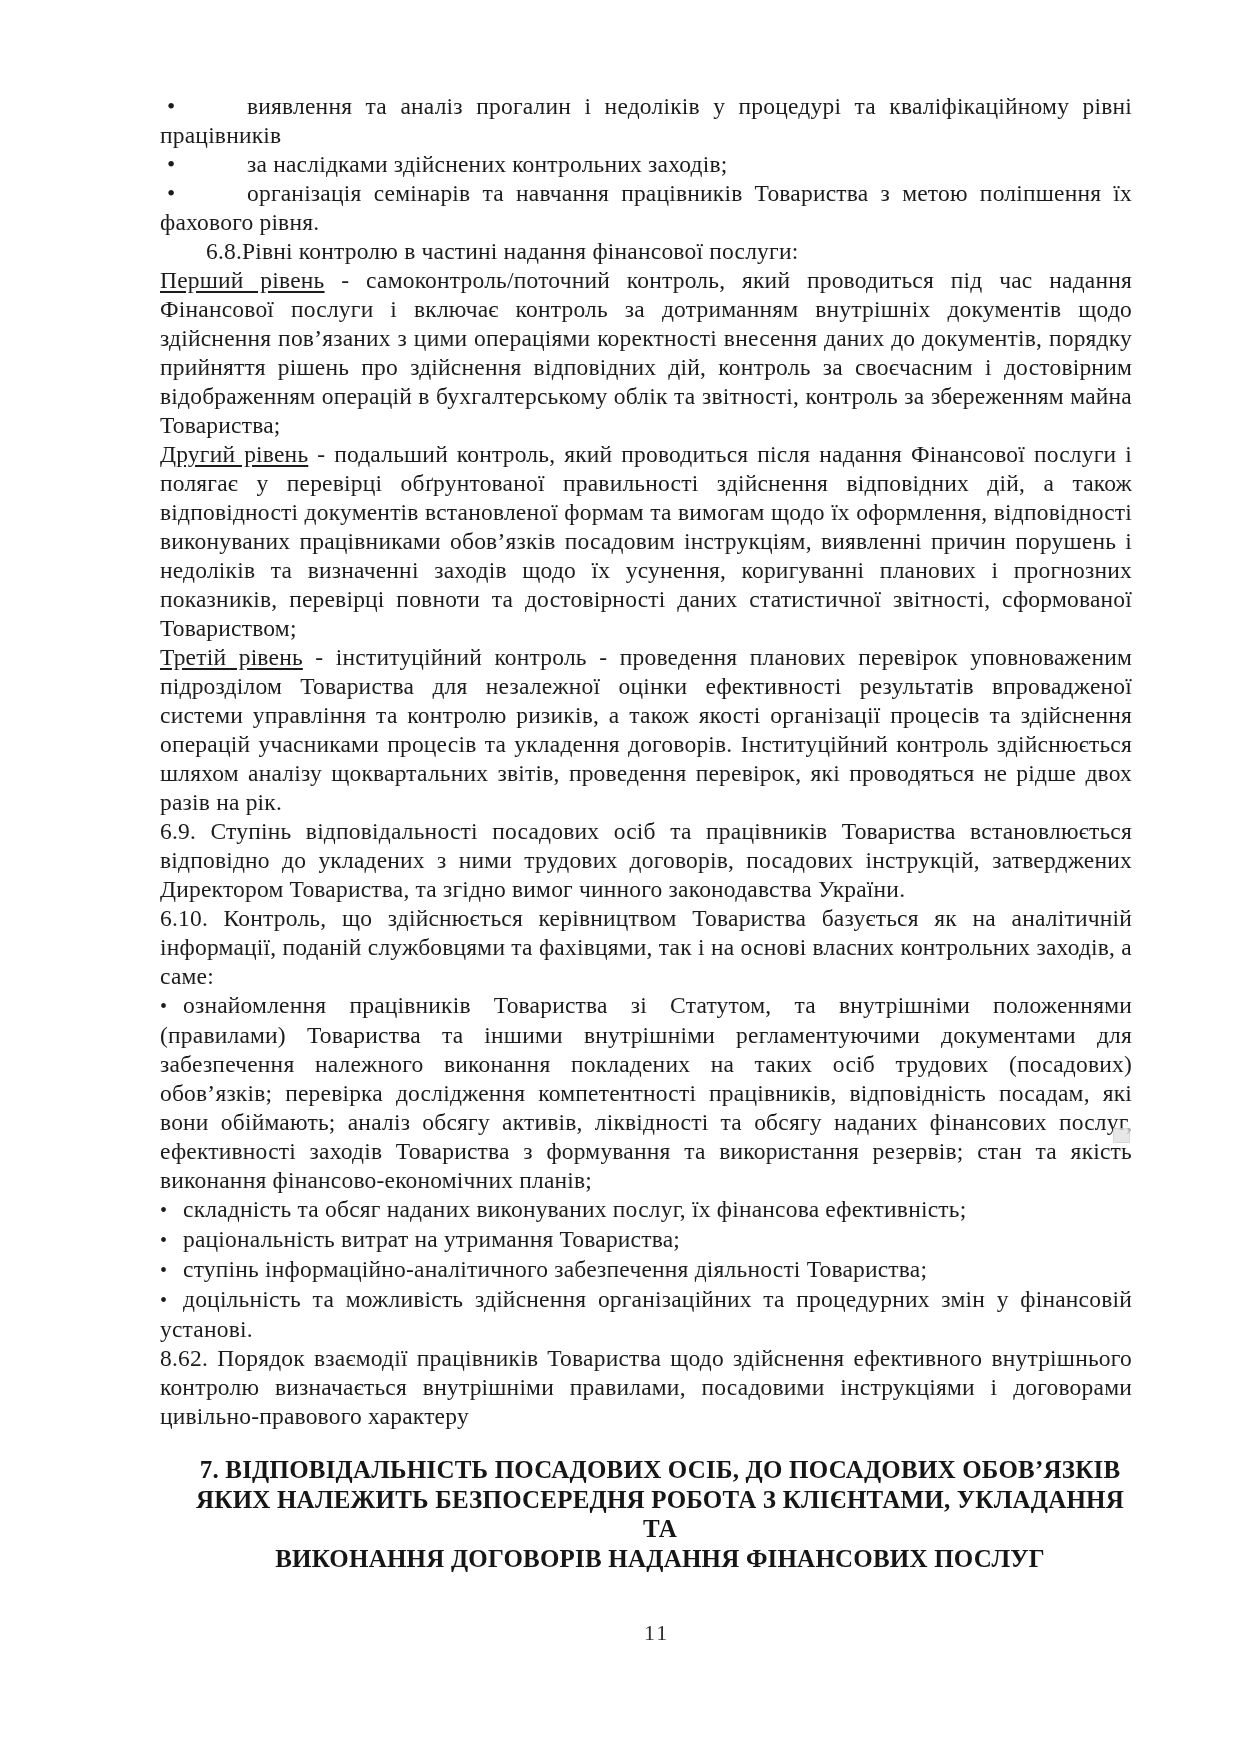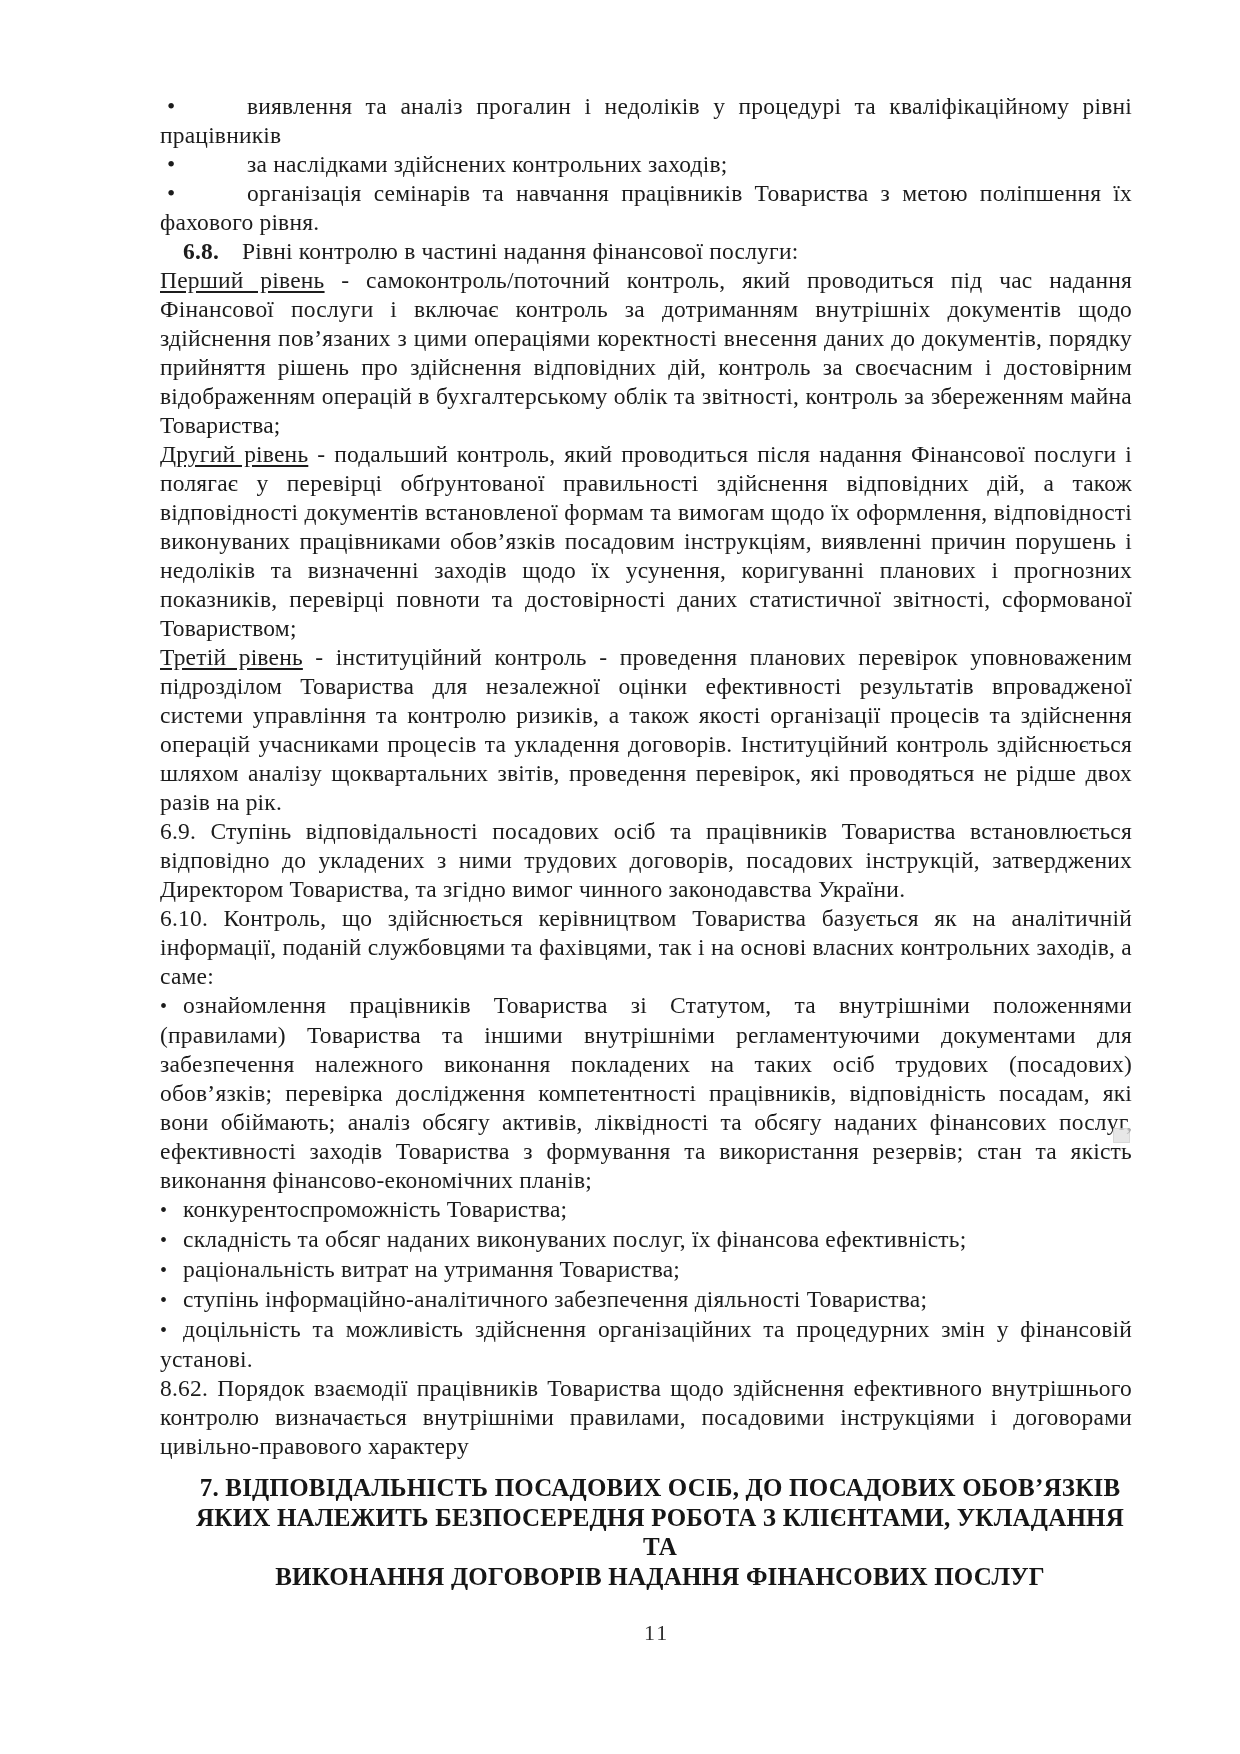--- a/index.html
+++ b/index.html
@@ -34,36 +34,35 @@
     padding-left: 7px;
     box-sizing: border-box;
     text-align: left;
   }
 
   
   .numcell {
     display: inline-block;
     width: 82px;
     box-sizing: border-box;
-    text-align: center;
-    font-weight: bold;
+    text-align: right;
   }
 
   .lead { text-decoration: underline; text-underline-offset: 3px; }
 
   .sublist { }
   .sb {
     display: inline-block;
     width: 23px;
     box-sizing: border-box;
     font-size: 20px;
   }
 
   .h7 {
-    margin-top: 12px;
+    margin-top: 24px;
     padding-left: 28px;
     text-align: center;
     font-weight: 700;
     font-size: 25px;
     line-height: 29.5px;
     letter-spacing: 0.2px;
     color: #161616;
   }
 
   .pagenum {
@@ -105,21 +104,20 @@
     <p class="para"><span class="lead">Другий рівень</span><span> - подальший контроль, який проводиться після надання Фінансової послуги і полягає у перевірці обґрунтованої правильності здійснення відповідних дій, а також відповідності документів встановленої формам та вимогам щодо їх оформлення, відповідності виконуваних працівниками обов’язків посадовим інструкціям, виявленні причин порушень і недоліків та визначенні заходів щодо їх усунення, коригуванні планових і прогнозних показників, перевірці повноти та достовірності даних статистичної звітності, сформованої Товариством;</span></p>
 
     <p class="para"><span class="lead">Третій рівень</span><span> - інституційний контроль - проведення планових перевірок уповноваженим підрозділом Товариства для незалежної оцінки ефективності результатів впровадженої системи управління та контролю ризиків, а також якості організації процесів та здійснення операцій учасниками процесів та укладення договорів. Інституційний контроль здійснюється шляхом аналізу щоквартальних звітів, проведення перевірок, які проводяться не рідше двох разів на рік.</span></p>
 
     <p class="para">6.9. Ступінь відповідальності посадових осіб та працівників Товариства встановлюється відповідно до укладених з ними трудових договорів, посадових інструкцій, затверджених Директором Товариства, та згідно вимог чинного законодавства України.</p>
 
     <p class="para">6.10. Контроль, що здійснюється керівництвом Товариства базується як на аналітичній інформації, поданій службовцями та фахівцями, так і на основі власних контрольних заходів, а саме:</p>
 
     <div class="sublist">
       <p class="para"><span class="sb">•</span><span>ознайомлення працівників Товариства зі Статутом, та внутрішніми положеннями (правилами) Товариства та іншими внутрішніми регламентуючими документами для забезпечення належного виконання покладених на таких осіб трудових (посадових) обов’язків; перевірка дослідження компетентності працівників, відповідність посадам, які вони обіймають; аналіз обсягу активів, ліквідності та обсягу наданих фінансових послуг, ефективності заходів Товариства з формування та використання резервів; стан та якість виконання фінансово-економічних планів;</span></p>
-      <p class="para"><span class="sb">•</span><span>конкурентоспроможність Товариства;</span></p>
       <p class="para"><span class="sb">•</span><span>складність та обсяг наданих виконуваних послуг, їх фінансова ефективність;</span></p>
       <p class="para"><span class="sb">•</span><span>раціональність витрат на утримання Товариства;</span></p>
       <p class="para"><span class="sb">•</span><span>ступінь інформаційно-аналітичного забезпечення діяльності Товариства;</span></p>
       <p class="para"><span class="sb">•</span><span>доцільність та можливість здійснення організаційних та процедурних змін у фінансовій установі.</span></p>
     </div>
 
     <p class="para">8.62. Порядок взаємодії працівників Товариства щодо здійснення ефективного внутрішнього контролю визначається внутрішніми правилами, посадовими інструкціями і договорами цивільно-правового характеру</p>
 
     <div class="h7">
       <div>7. ВІДПОВІДАЛЬНІСТЬ ПОСАДОВИХ ОСІБ, ДО ПОСАДОВИХ ОБОВ’ЯЗКІВ</div>

